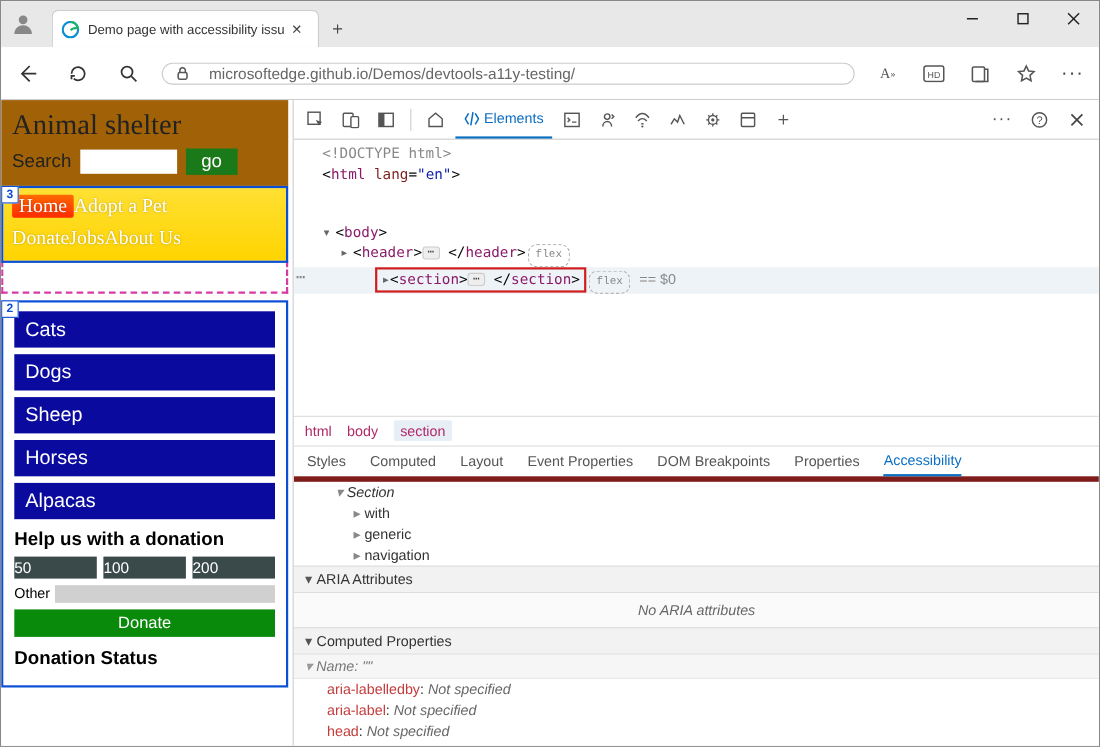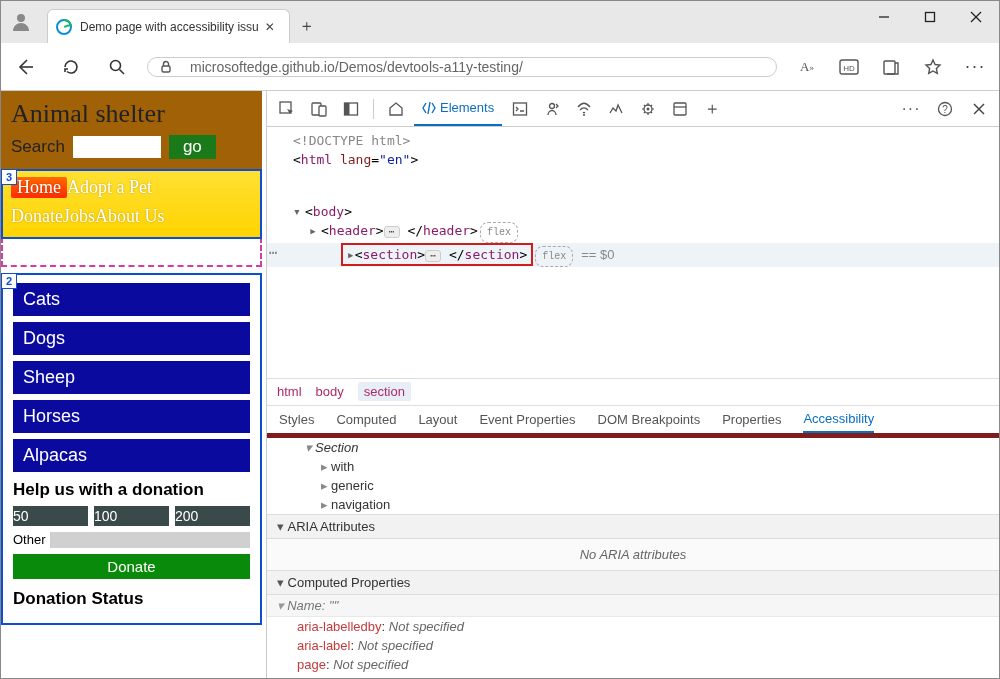--- a/index.html
+++ b/index.html
@@ -355,18 +355,18 @@
       <div class="tree-row" style="padding-left:54px;"><span class="tr-arrow">▸</span><span>generic</span></div>
       <div class="tree-row" style="padding-left:54px;"><span class="tr-arrow">▸</span><span>navigation</span></div>
 
       <div class="section-hdr"><span class="arrow">▾</span><span>ARIA Attributes</span></div>
       <div class="no-aria">No ARIA attributes</div>
 
       <div class="section-hdr"><span class="arrow">▾</span><span>Computed Properties</span></div>
       <div class="name-hdr"><span class="arrow" style="color:#999;">▾</span> <span>Name: ""</span></div>
       <div class="prop-row"><span class="prop-key">aria-labelledby</span>: <span class="prop-val">Not specified</span></div>
       <div class="prop-row"><span class="prop-key">aria-label</span>: <span class="prop-val">Not specified</span></div>
-      <div class="prop-row"><span class="prop-key">page</span>: <span class="prop-val">Not specified</span></div>
+      <div class="prop-row"><span class="prop-key">head</span>: <span class="prop-val">Not specified</span></div>
       <div class="prop-row"><span class="prop-key rolek">Role</span>: <span style="font-style:italic;">Section</span></div>
 
     </div>
   </div>
 </div>
 
 </body></html>

